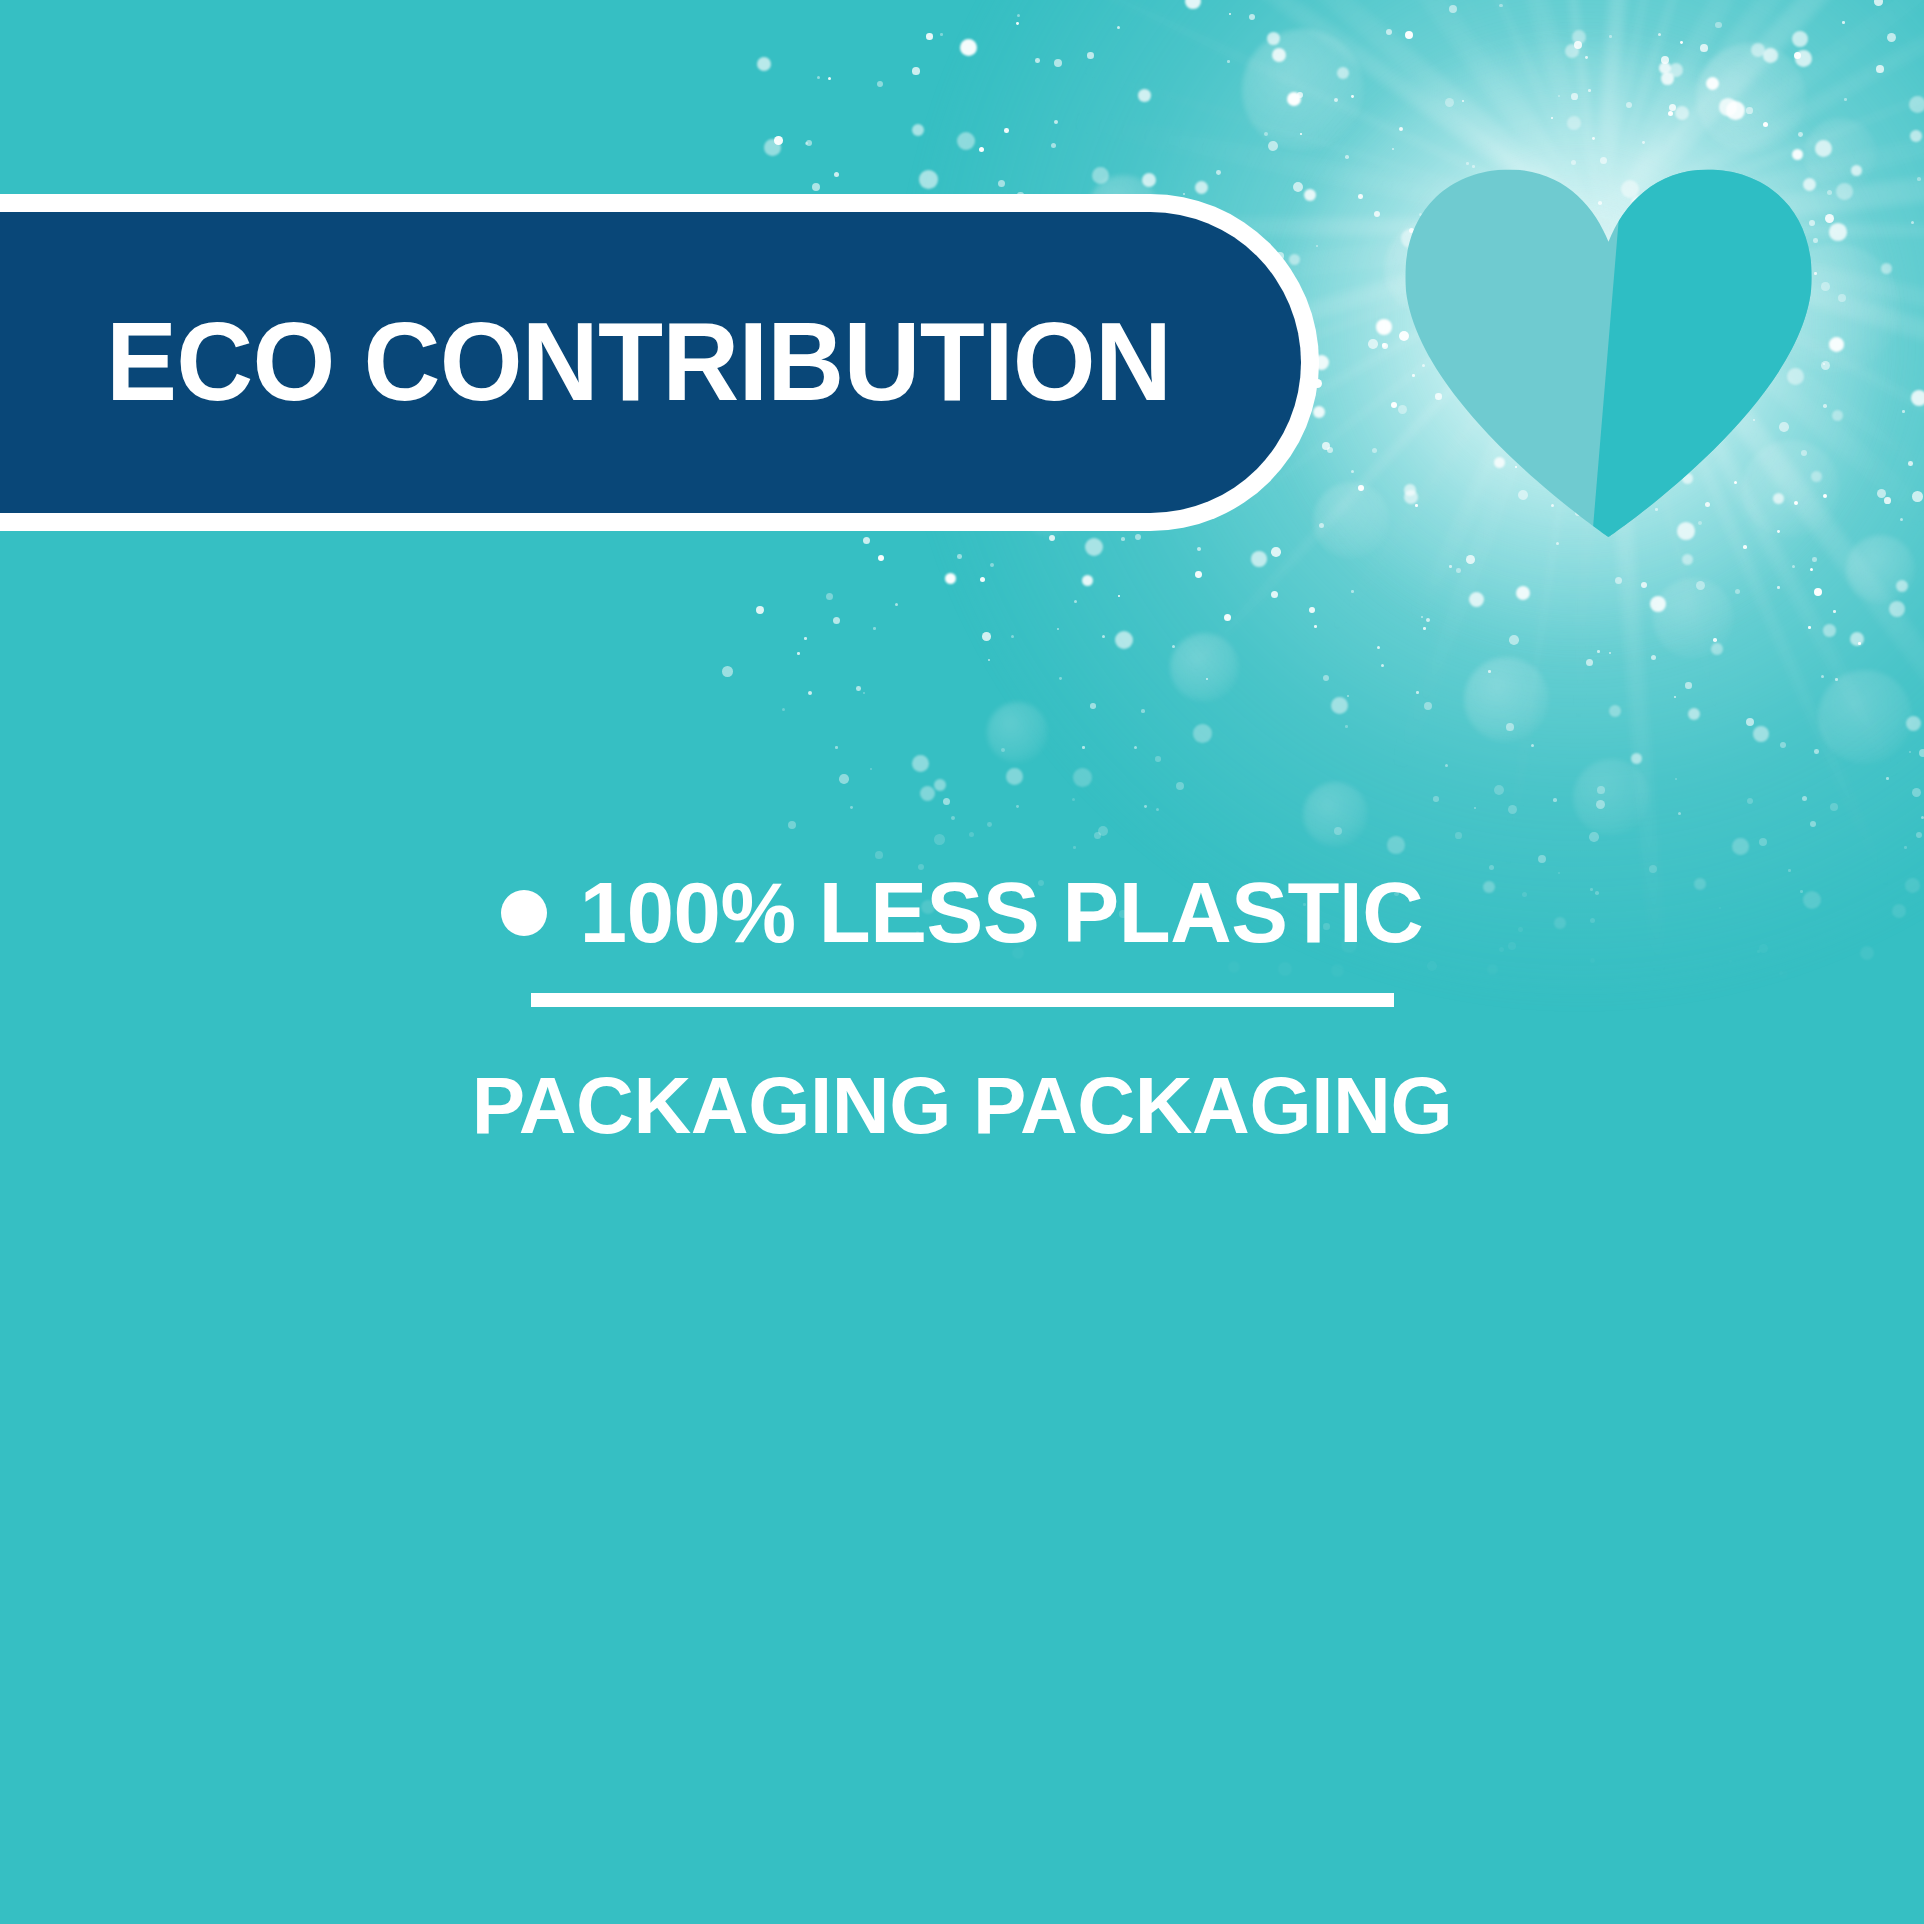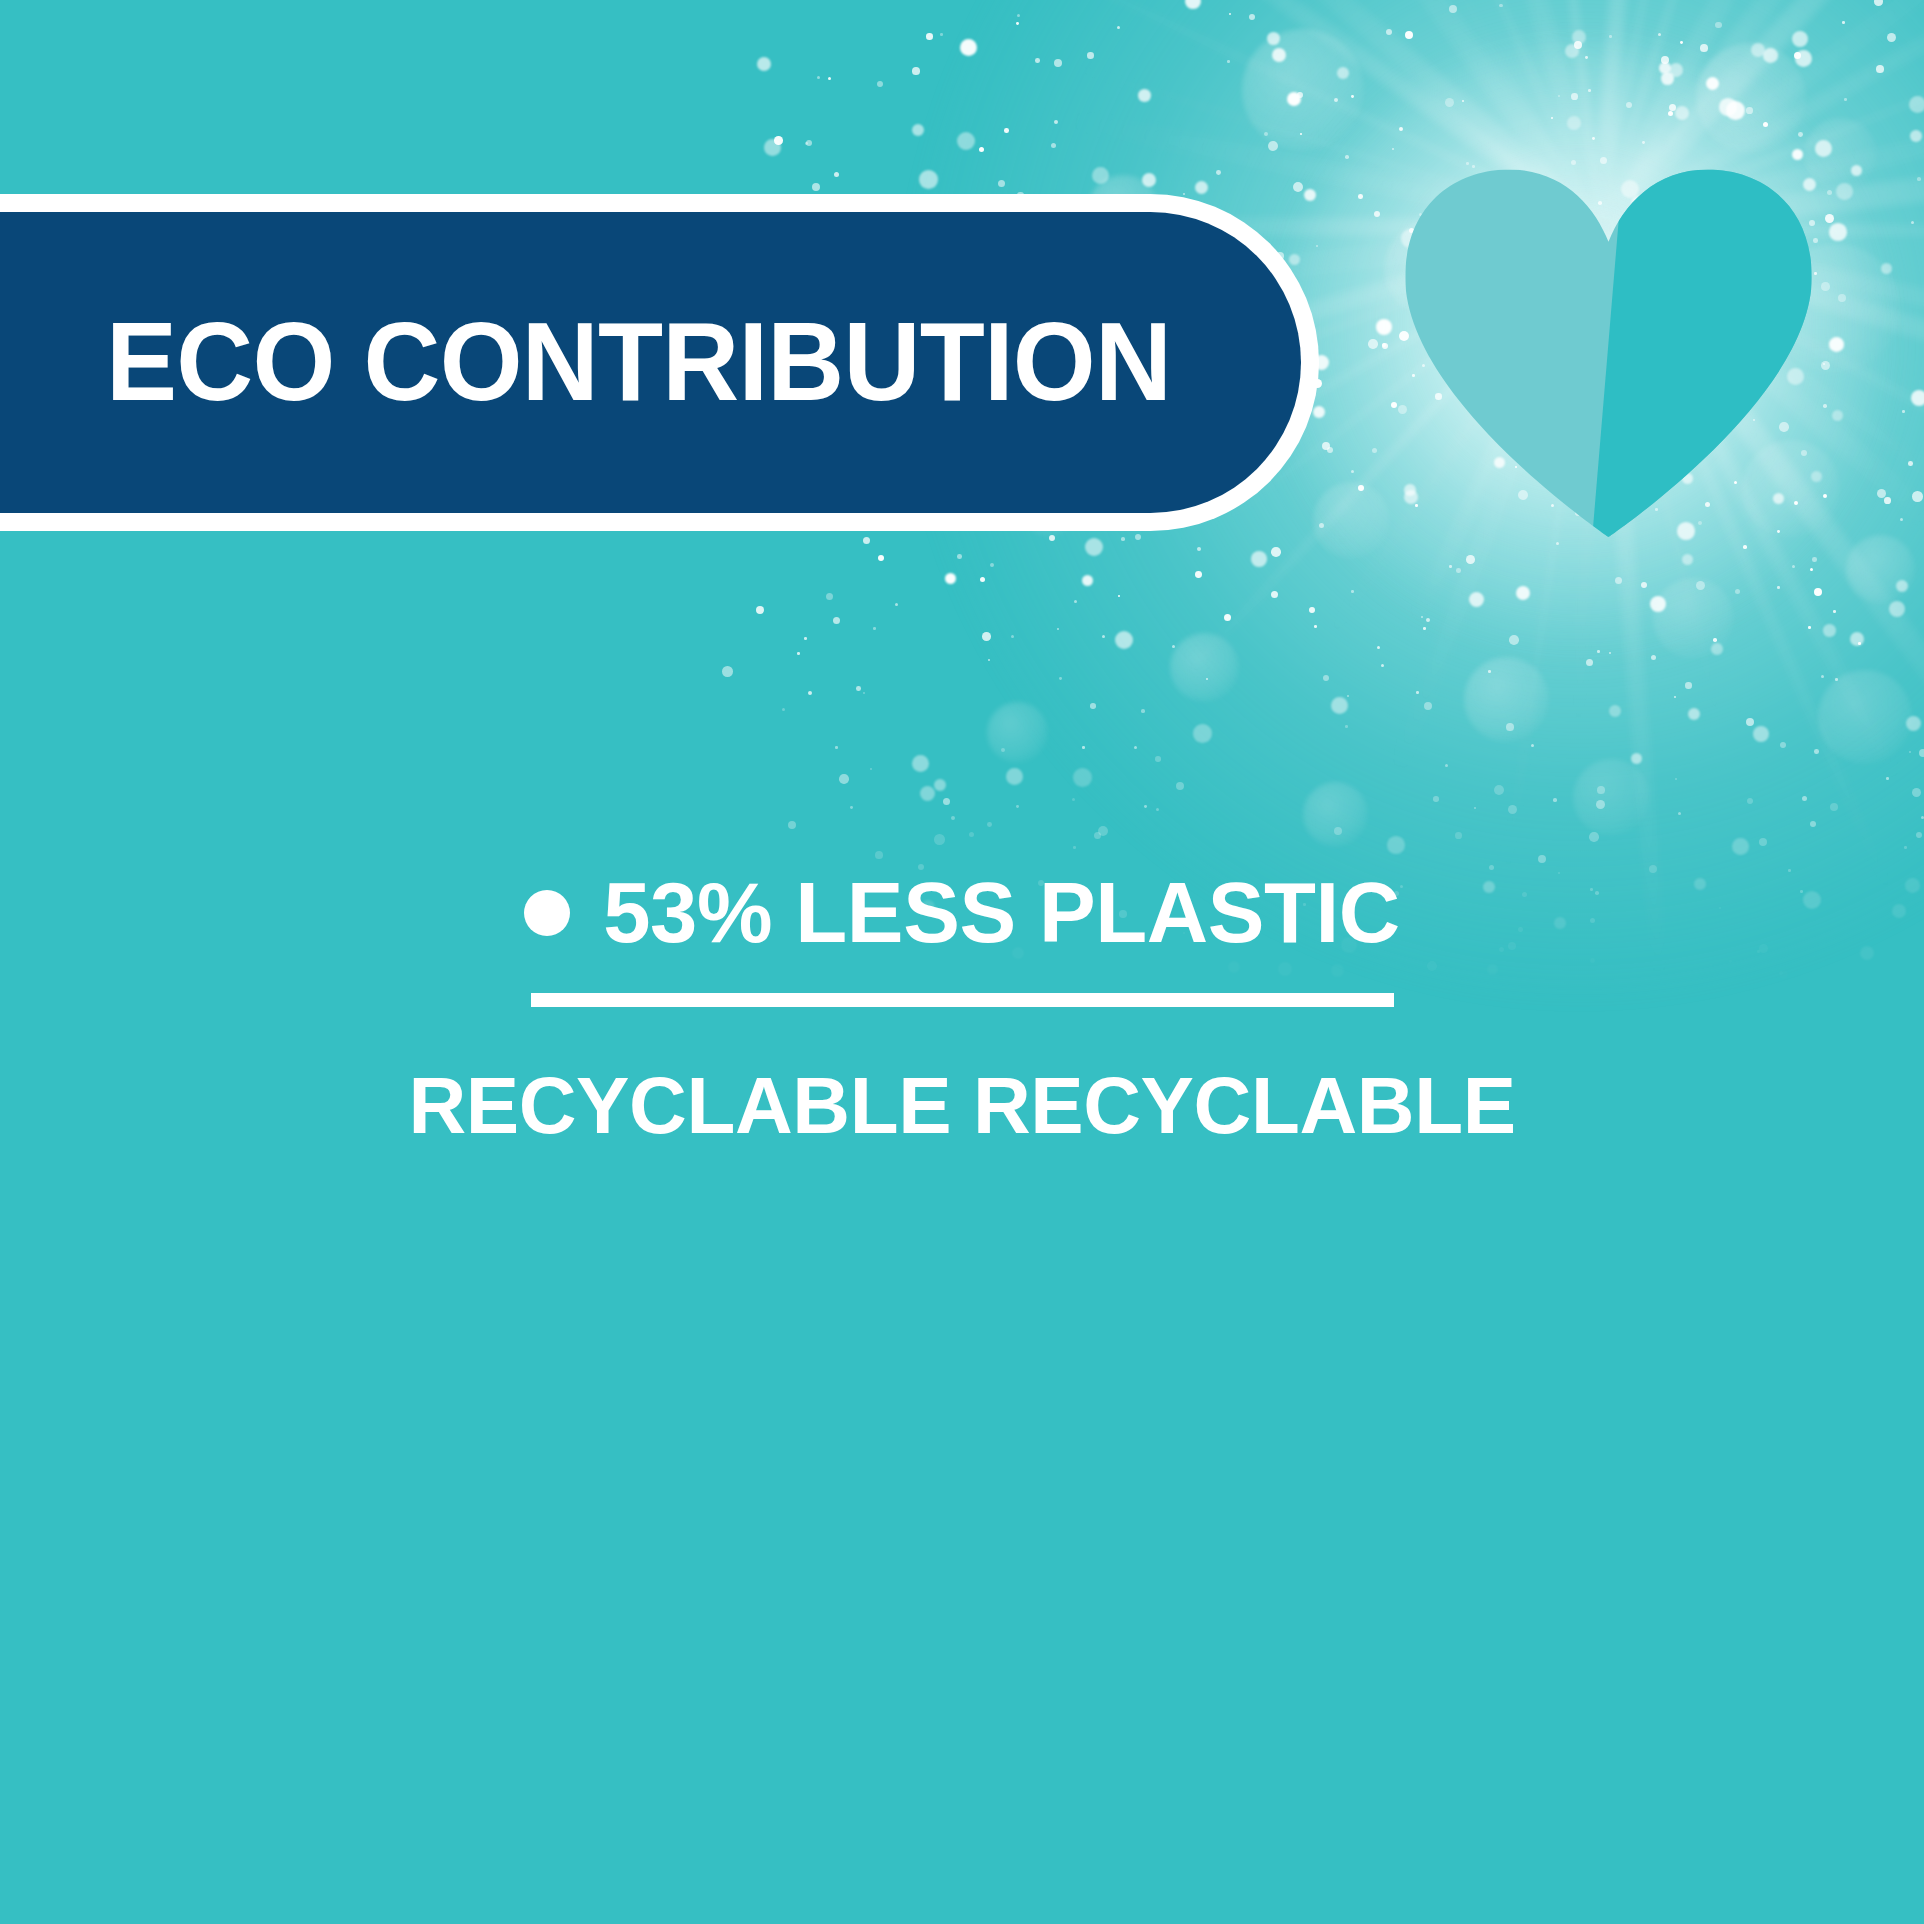--- a/index.html
+++ b/index.html
@@ -770,23 +770,23 @@
     <div class="banner-inner">
       <span class="banner-title">ECO CONTRIBUTION</span>
     </div>
   </div>
 
   <div class="copy">
 
     <div class="claim">
       <span class="claim-line claim-line-1">
         <span class="bullet-dot"></span>
-        <span>53% LESS PLASTIC</span>
+        <span>100% LESS PLASTIC</span>
       </span>
     </div>
 
     <div class="divider"></div>
 
-    <div class="subclaim">RECYCLABLE RECYCLABLE</div>
+    <div class="subclaim">PACKAGING PACKAGING</div>
   </div>
 
 </div>
 
 
 </body></html>

